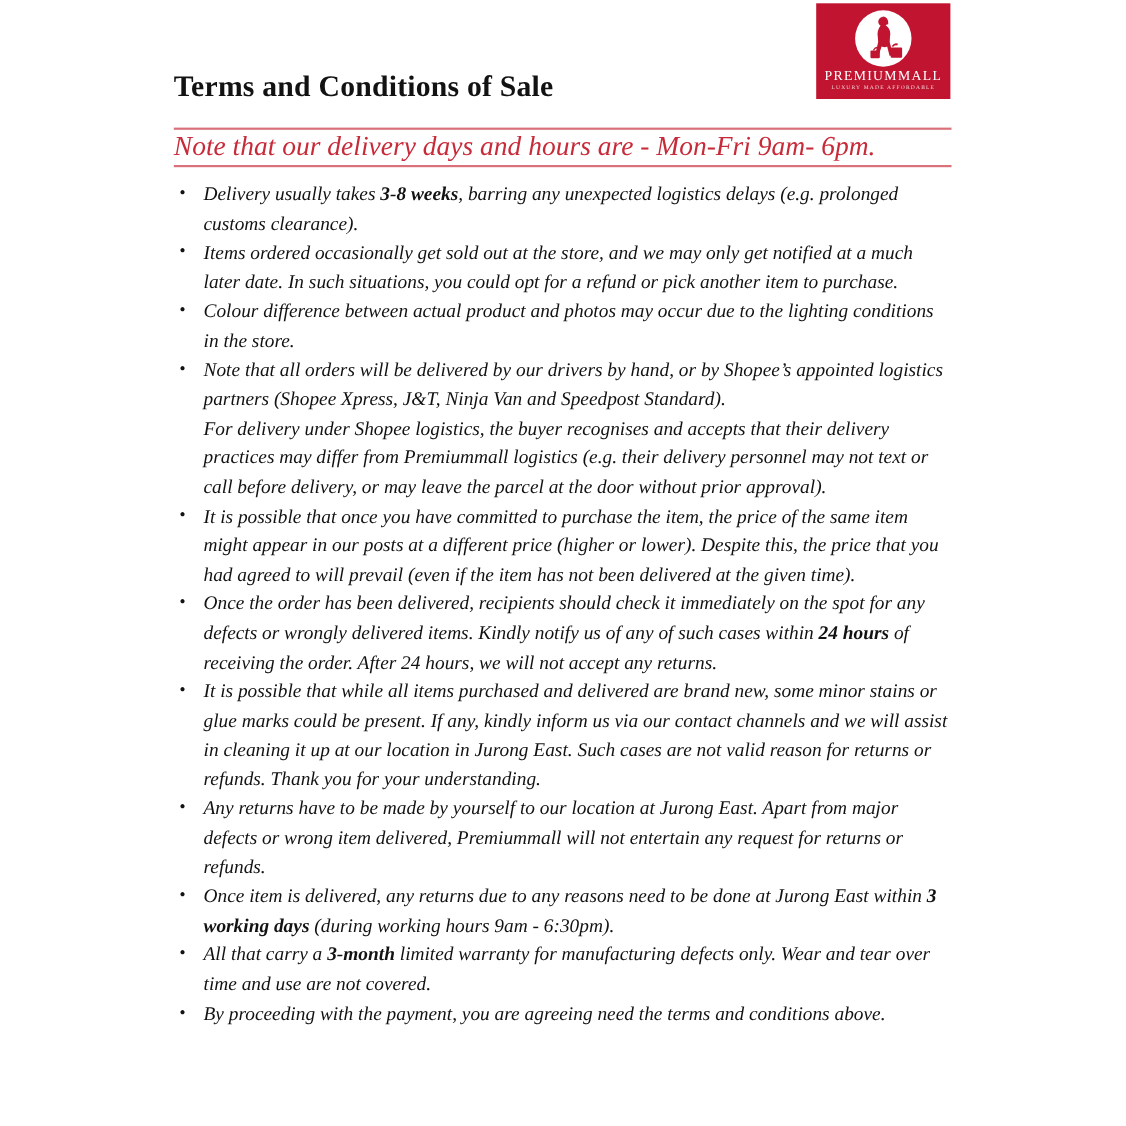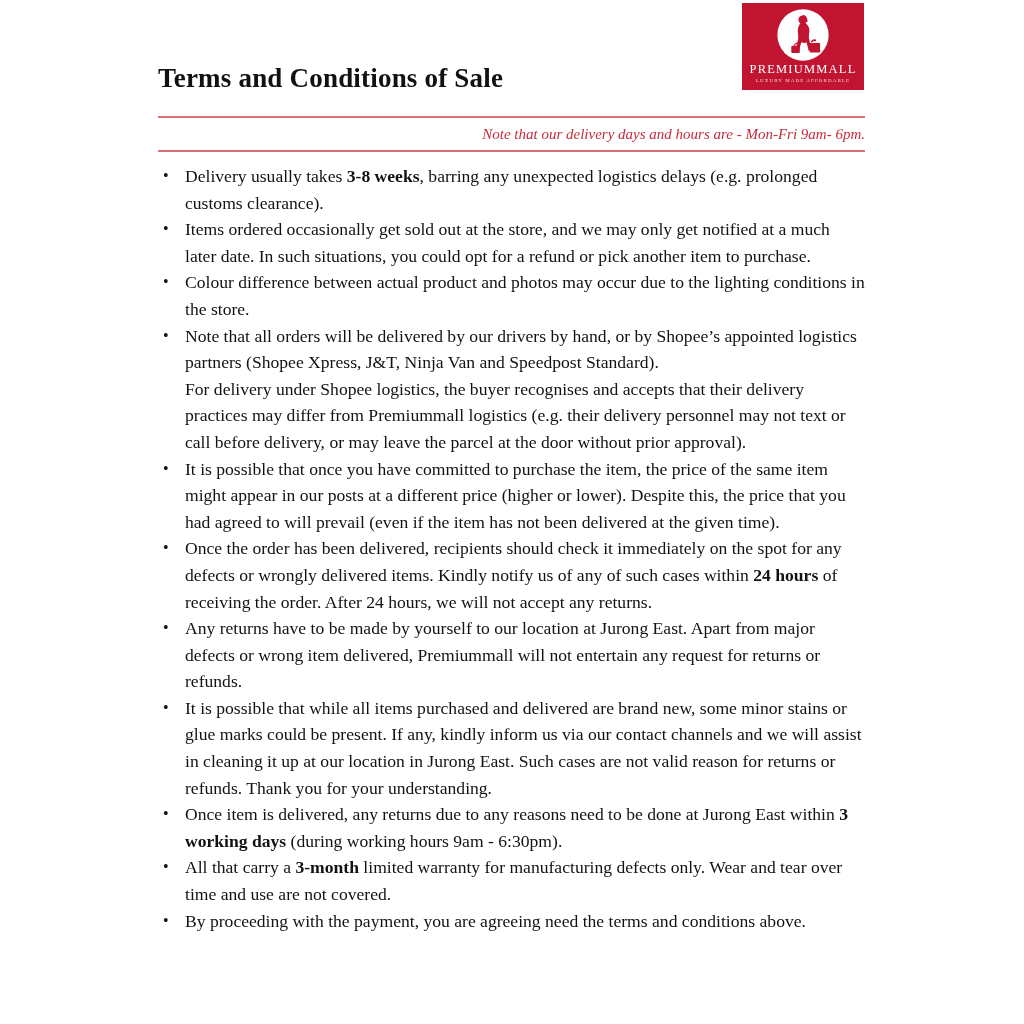--- a/index.html
+++ b/index.html
@@ -27,22 +27,22 @@
 
   
   .content { position:absolute; left:158px; top:0; width:707px; }
   .title {
     margin:62px 0 0 0; font-size:27px; line-height:32px; font-weight:bold;
     color:#121212; letter-spacing:0.2px;
   }
   .rule { height:2px; }
   .rule-top { margin-top:22px; }
   .note {
-    font-style:italic; font-size:15px; line-height:30px; padding:1px 0;
-    text-align:right;
+    font-style:italic; font-size:25px; line-height:30px; padding:1px 0;
+    text-align:left;
   }
 
   
   .terms {
     margin:11px 0 0 0; padding:0; list-style:none;
     font-size:17.6px; line-height:26.6px; color:#121212;
   }
   .terms li { position:relative; padding-left:27px; }
   .terms li::before {
     content:"\2022"; position:absolute; left:5px; top:0;
@@ -76,28 +76,28 @@
     </svg>
     <div class="logo-brand">PREMIUMMALL</div>
     <div class="logo-tagline">LUXURY MADE AFFORDABLE</div>
   </div>
 
   <div class="content">
     <h1 class="title">Terms and Conditions of Sale</h1>
     <div class="rule rule-top" style="background: rgb(217, 112, 122);"></div>
     <div class="note" style="color: rgb(199, 43, 57);">Note that our delivery days and hours are - Mon-Fri 9am- 6pm.</div>
     <div class="rule rule-bottom" style="background: rgb(217, 112, 122);"></div>
-    <ul class="terms" style="color: rgb(18, 18, 18);">
+    <ul class="terms" style="color: rgb(18, 18, 18); font-style: italic;">
         <li><span>Delivery usually takes </span><span class="b">3-8 weeks</span><span>, barring any unexpected logistics delays (e.g. prolonged customs clearance).</span></li>
         <li><span>Items ordered occasionally get sold out at the store, and we may only get notified at a much later date. In such situations, you could opt for a refund or pick another item to purchase.</span></li>
         <li><span>Colour difference between actual product and photos may occur due to the lighting conditions in the store.</span></li>
         <li><span>Note that all orders will be delivered by our drivers by hand, or by Shopee’s appointed logistics partners (Shopee Xpress, J&amp;T, Ninja Van and Speedpost Standard).</span><br><span>For delivery under Shopee logistics, the buyer recognises and accepts that their delivery practices may differ from Premiummall logistics (e.g. their delivery personnel may not text or call before delivery, or may leave the parcel at the door without prior approval).</span></li>
         <li><span>It is possible that once you have committed to purchase the item, the price of the same item might appear in our posts at a different price (higher or lower). Despite this, the price that you had agreed to will prevail (even if the item has not been delivered at the given time).</span></li>
         <li><span>Once the order has been delivered, recipients should check it immediately on the spot for any defects or wrongly delivered items. Kindly notify us of any of such cases within </span><span class="b">24 hours</span><span> of receiving the order. After 24 hours, we will not accept any returns.</span></li>
+        <li><span>It is possible that while all items purchased and delivered are brand new, some minor stains or glue marks could be present. If any, kindly inform us via our contact channels and we will assist in cleaning it up at our location in Jurong East. Such cases are not valid reason for returns or refunds. Thank you for your understanding.</span></li>
         <li><span>Any returns have to be made by yourself to our location at Jurong East. Apart from major defects or wrong item delivered, Premiummall will not entertain any request for returns or refunds.</span></li>
-        <li><span>It is possible that while all items purchased and delivered are brand new, some minor stains or glue marks could be present. If any, kindly inform us via our contact channels and we will assist in cleaning it up at our location in Jurong East. Such cases are not valid reason for returns or refunds. Thank you for your understanding.</span></li>
         <li><span>Once item is delivered, any returns due to any reasons need to be done at Jurong East within </span><span class="b">3 working days</span><span> (during working hours 9am - 6:30pm).</span></li>
         <li><span>All that carry a </span><span class="b">3-month</span><span> limited warranty for manufacturing defects only. Wear and tear over time and use are not covered.</span></li>
         <li><span>By proceeding with the payment, you are agreeing need the terms and conditions above.</span></li>
       </ul>
   </div>
 
 </div>
 
 </body></html>

